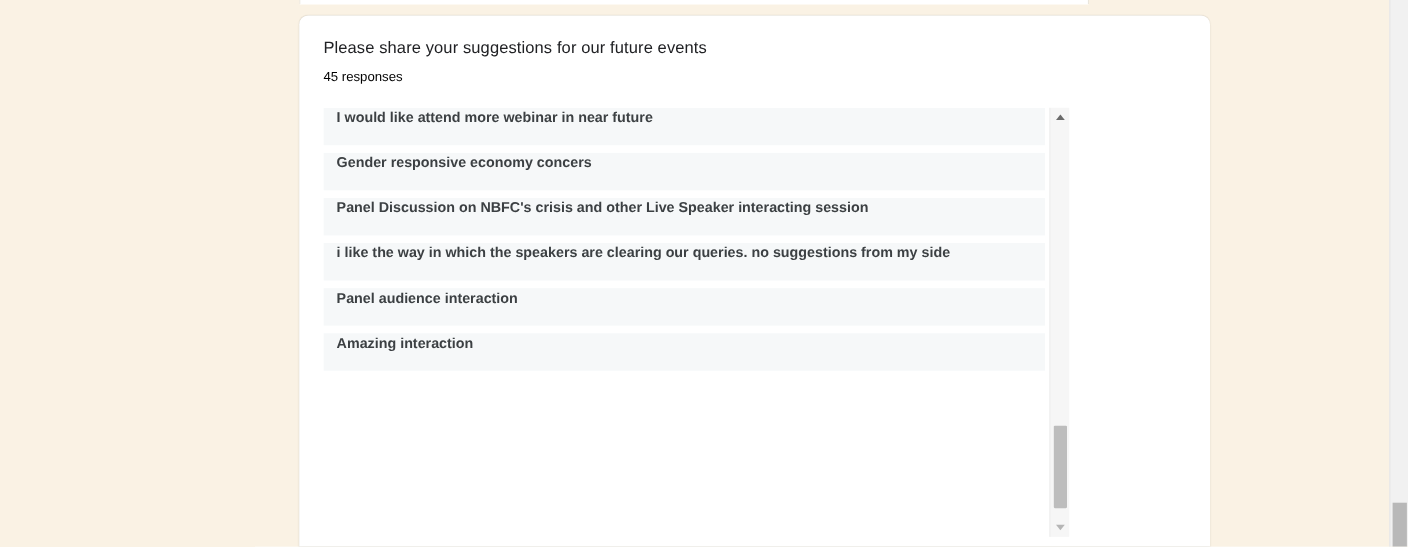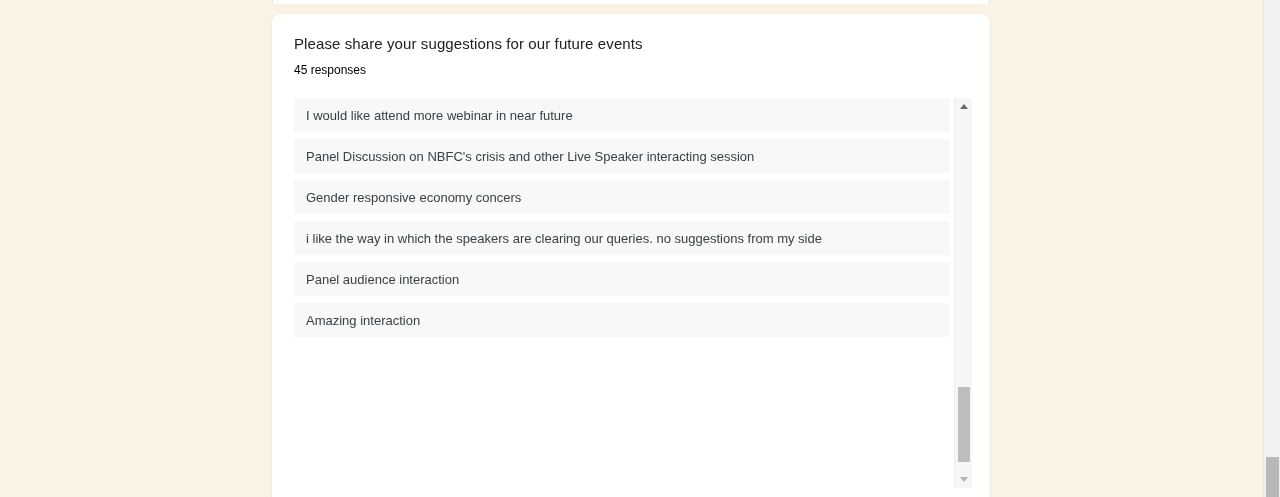--- a/index.html
+++ b/index.html
@@ -26,21 +26,21 @@
     border-radius: 8px 8px 0 0;
     border: 1px solid #eae6dc;
     border-bottom: none;
     box-sizing: border-box;
   }
 
   .card {
     position: absolute;
     left: 272px;
     top: 14px;
-    width: 718px;
+    width: 828px;
     height: 483px;
     background: #ffffff;
     border-radius: 8px 8px 0 0;
     box-shadow: 0 1px 2px rgba(60,64,67,0.10), 0 0 1px rgba(60,64,67,0.12);
     box-sizing: border-box;
     overflow: hidden;
   }
 
   .card-title {
     position: absolute;
@@ -78,23 +78,24 @@
     width: 656px;
     height: 390px;
     overflow: hidden;
   }
 
   .response-row {
     height: 34px;
     margin-bottom: 7px;
     background: #f6f8f9;
     display: flex;
-    align-items: center;
+    align-items: flex-start;
     padding: 0 12px;
     box-sizing: border-box;
+    font-weight: bold;
   }
 
   .response-row .response-text {
     font-size: 13px;
     line-height: 17px;
     color: #3c4043;
     white-space: nowrap;
     overflow: hidden;
     text-overflow: ellipsis;
   }
@@ -174,24 +175,24 @@
 
   <div class="card-subtitle">45 responses</div>
 
   <div class="responses-wrap">
 
     <div class="responses-list" id="responses-list">
         <div class="response-row">
           <span class="response-text">I would like attend more webinar in near future</span>
         </div>
         <div class="response-row">
+          <span class="response-text">Gender responsive economy concers</span>
+        </div>
+        <div class="response-row">
           <span class="response-text">Panel Discussion on NBFC's crisis and other Live Speaker interacting session</span>
-        </div>
-        <div class="response-row">
-          <span class="response-text">Gender responsive economy concers</span>
         </div>
         <div class="response-row">
           <span class="response-text">i like the way in which the speakers are clearing our queries. no suggestions from my side</span>
         </div>
         <div class="response-row">
           <span class="response-text">Panel audience interaction</span>
         </div>
         <div class="response-row">
           <span class="response-text">Amazing interaction</span>
         </div>

